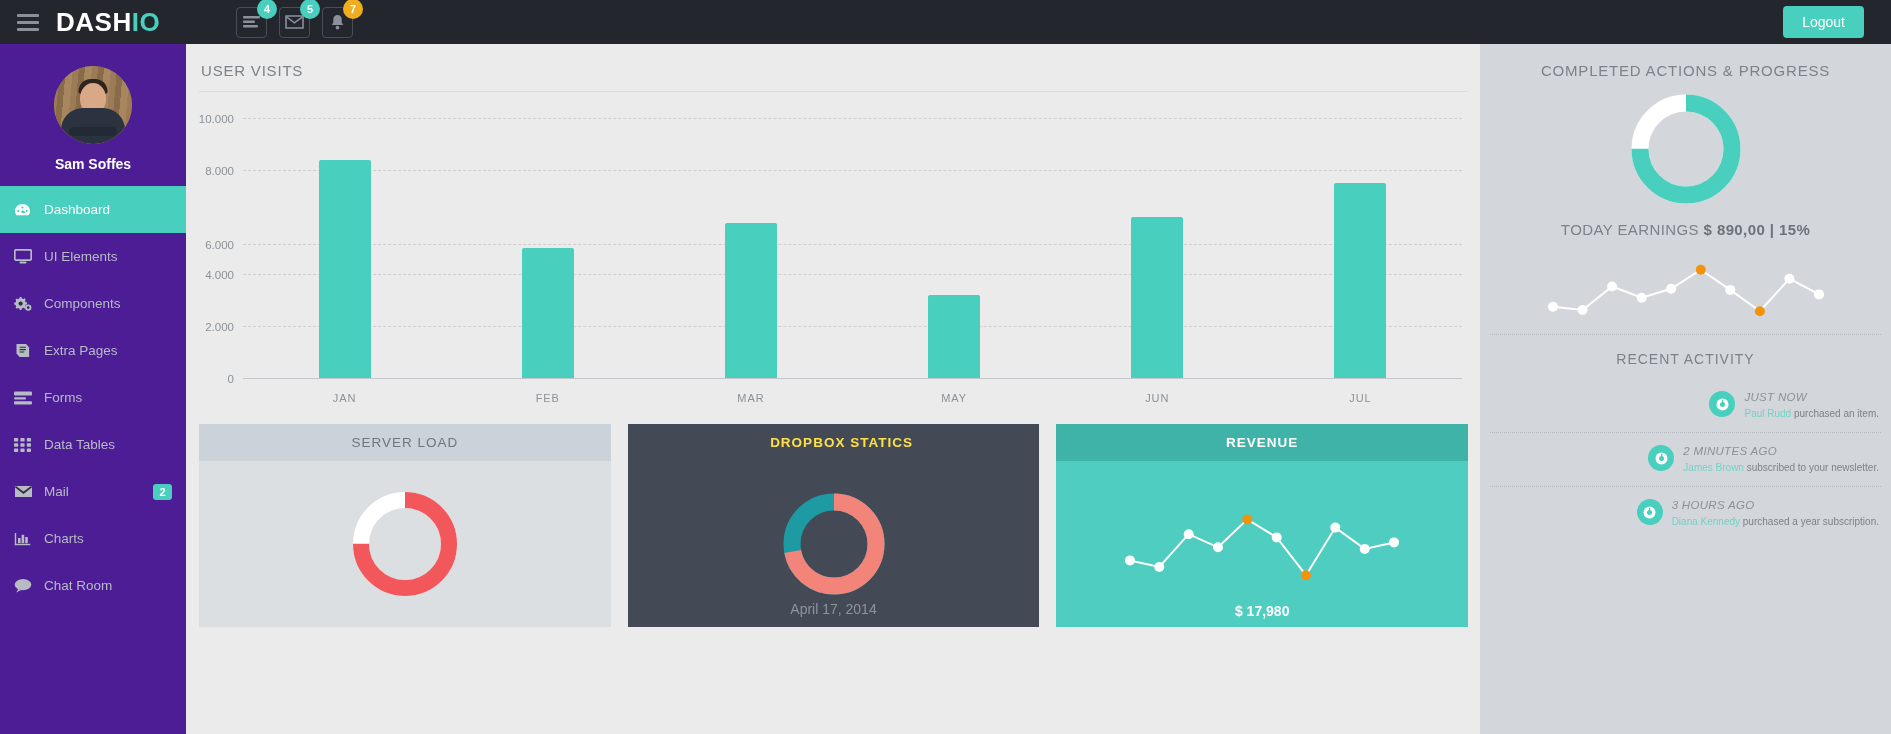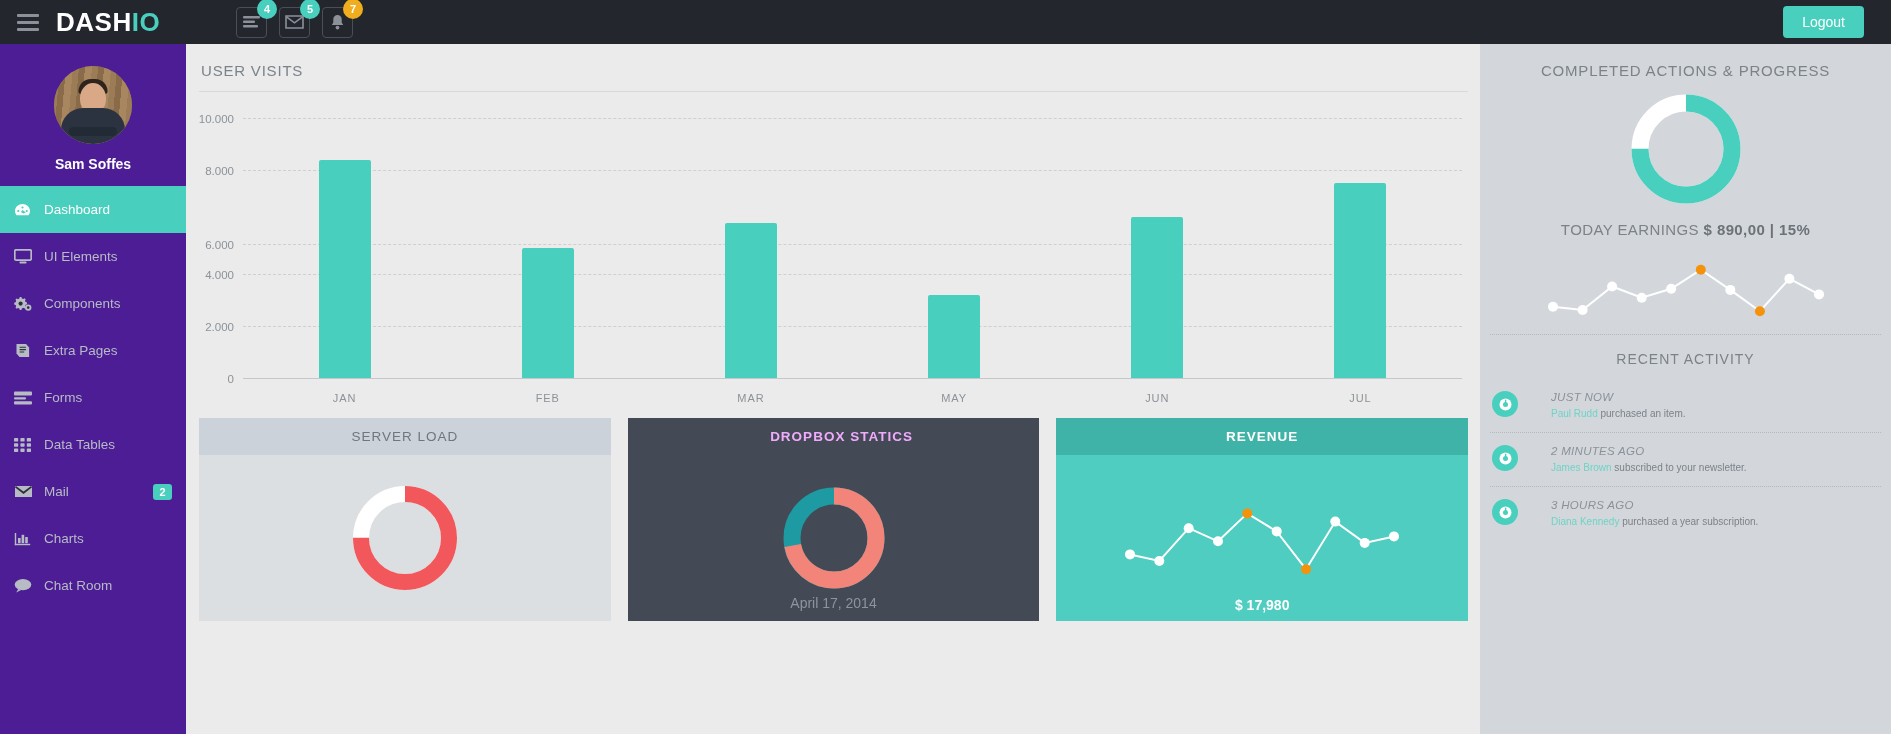--- a/index.html
+++ b/index.html
@@ -87,45 +87,45 @@
   .gl.zero { border-top:1px solid #c4c8cc; }
   .ytick { position:absolute; right:100%; margin-right:9px; transform:translateY(-50%);
     font-size:11.5px; color:#8b9299; white-space:nowrap; }
   .bars { position:absolute; inset:0; display:flex; }
   .bcol { flex:1 1 0; position:relative; display:flex; justify-content:center; align-items:flex-end; }
   .bar { width:52px; background:#48cfbe; border-radius:2px 2px 0 0; }
   .xlab { position:absolute; top:100%; margin-top:14px; left:50%; transform:translateX(-50%);
     font-size:11px; color:#8b9299; letter-spacing:.9px; }
 
   
-  .cards { display:flex; gap:17px; margin-top:4px; }
+  .cards { display:flex; gap:17px; margin-top:10px; }
   .card { flex:1 1 0; min-width:0; overflow:hidden; }
   .card-hd { height:37px; display:flex; align-items:center; justify-content:center;
     font-size:13.5px; letter-spacing:1px; }
   .card-bd { height:166px; position:relative; display:flex; flex-direction:column;
     align-items:center; justify-content:center; }
   .c-server .card-hd { background:#ccd2da; color:#6e767f; }
   .c-server .card-bd { background:#dcdfe2; }
-  .c-drop .card-hd { background:#434a56; color:#f0abfc; font-weight:bold;padding-left:16px; }
+  .c-drop .card-hd { background:#434a56; color:#fde047; font-weight:bold;padding-left:16px; }
   .c-drop .card-bd { background:#434a56; }
   .c-drop .datelabel { position:absolute; bottom:10px; color:#8d949d; font-size:14px; }
   .c-rev .card-hd { background:#3fb3a7; color:#fff; font-weight:bold;align-items:center; }
   .c-rev .card-bd { background:#4ecdc0; }
   .c-rev .revval { position:absolute; bottom:8px; color:#fff; font-size:14px; font-weight:bold; }
 
   
   .rightpanel { width:411px; flex:0 0 411px; background:#d3d7db; padding:0 10px; overflow:hidden; }
   .rp-title { text-align:center; font-size:15px; letter-spacing:.8px; color:#7b8289; padding:18px 0 4px; }
   .donutbox { display:flex; justify-content:center; padding:4px 0 0; }
   .earnings { text-align:center; font-size:15px; color:#7b8289; letter-spacing:.4px; margin-top:10px; }
   .earnings b { color:#6b7279; }
   .sparkcard { margin-top:10px; height:86px; display:flex; align-items:center; justify-content:center; }
   .rp-div { height:1px; border-top:1px dotted #b4bac0; }
   .rp-act-title { text-align:center; font-size:14px; letter-spacing:1px; color:#7b8289; padding:16px 0 12px; }
-  .act { display:flex; gap:33px; padding:10px 2px 12px; }
+  .act { display:flex; gap:9px; padding:10px 2px 12px;justify-content:flex-end; }
   .act-ic { flex:0 0 26px; width:26px; height:26px; border-radius:50%; background:#48cfbe;
     display:flex; align-items:center; justify-content:center; margin-top:2px; }
   .act-ic svg { fill:#fff; }
   .act-tm { font-style:italic; font-size:11.5px; color:#8a9199; letter-spacing:.3px; }
   .act-tx { font-size:10px; color:#7b8289; line-height:1.32; margin-top:3px; }
   .act-tx a { color:#6fd3c6; text-decoration:none; }
   .actdiv { border-top:1px dotted #b4bac0; }
 </style>
 </head>
 <body>

